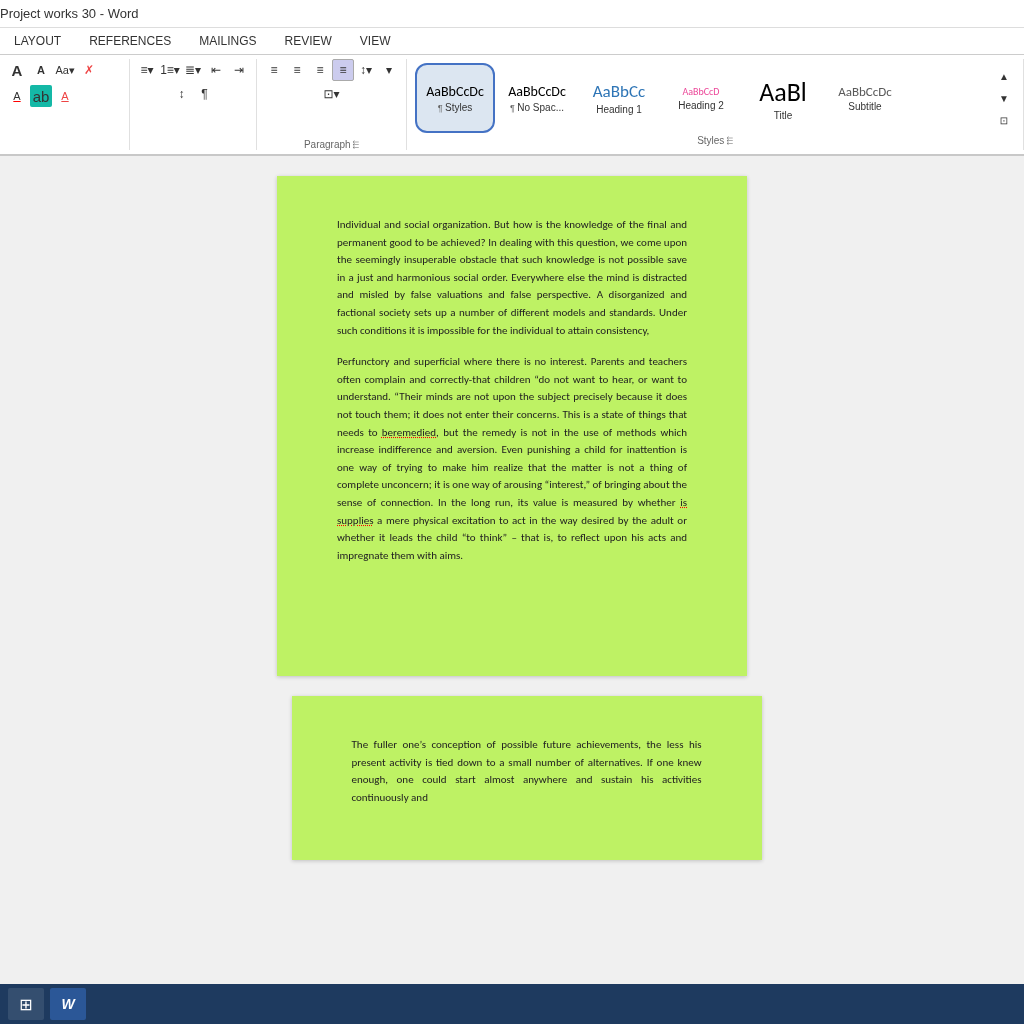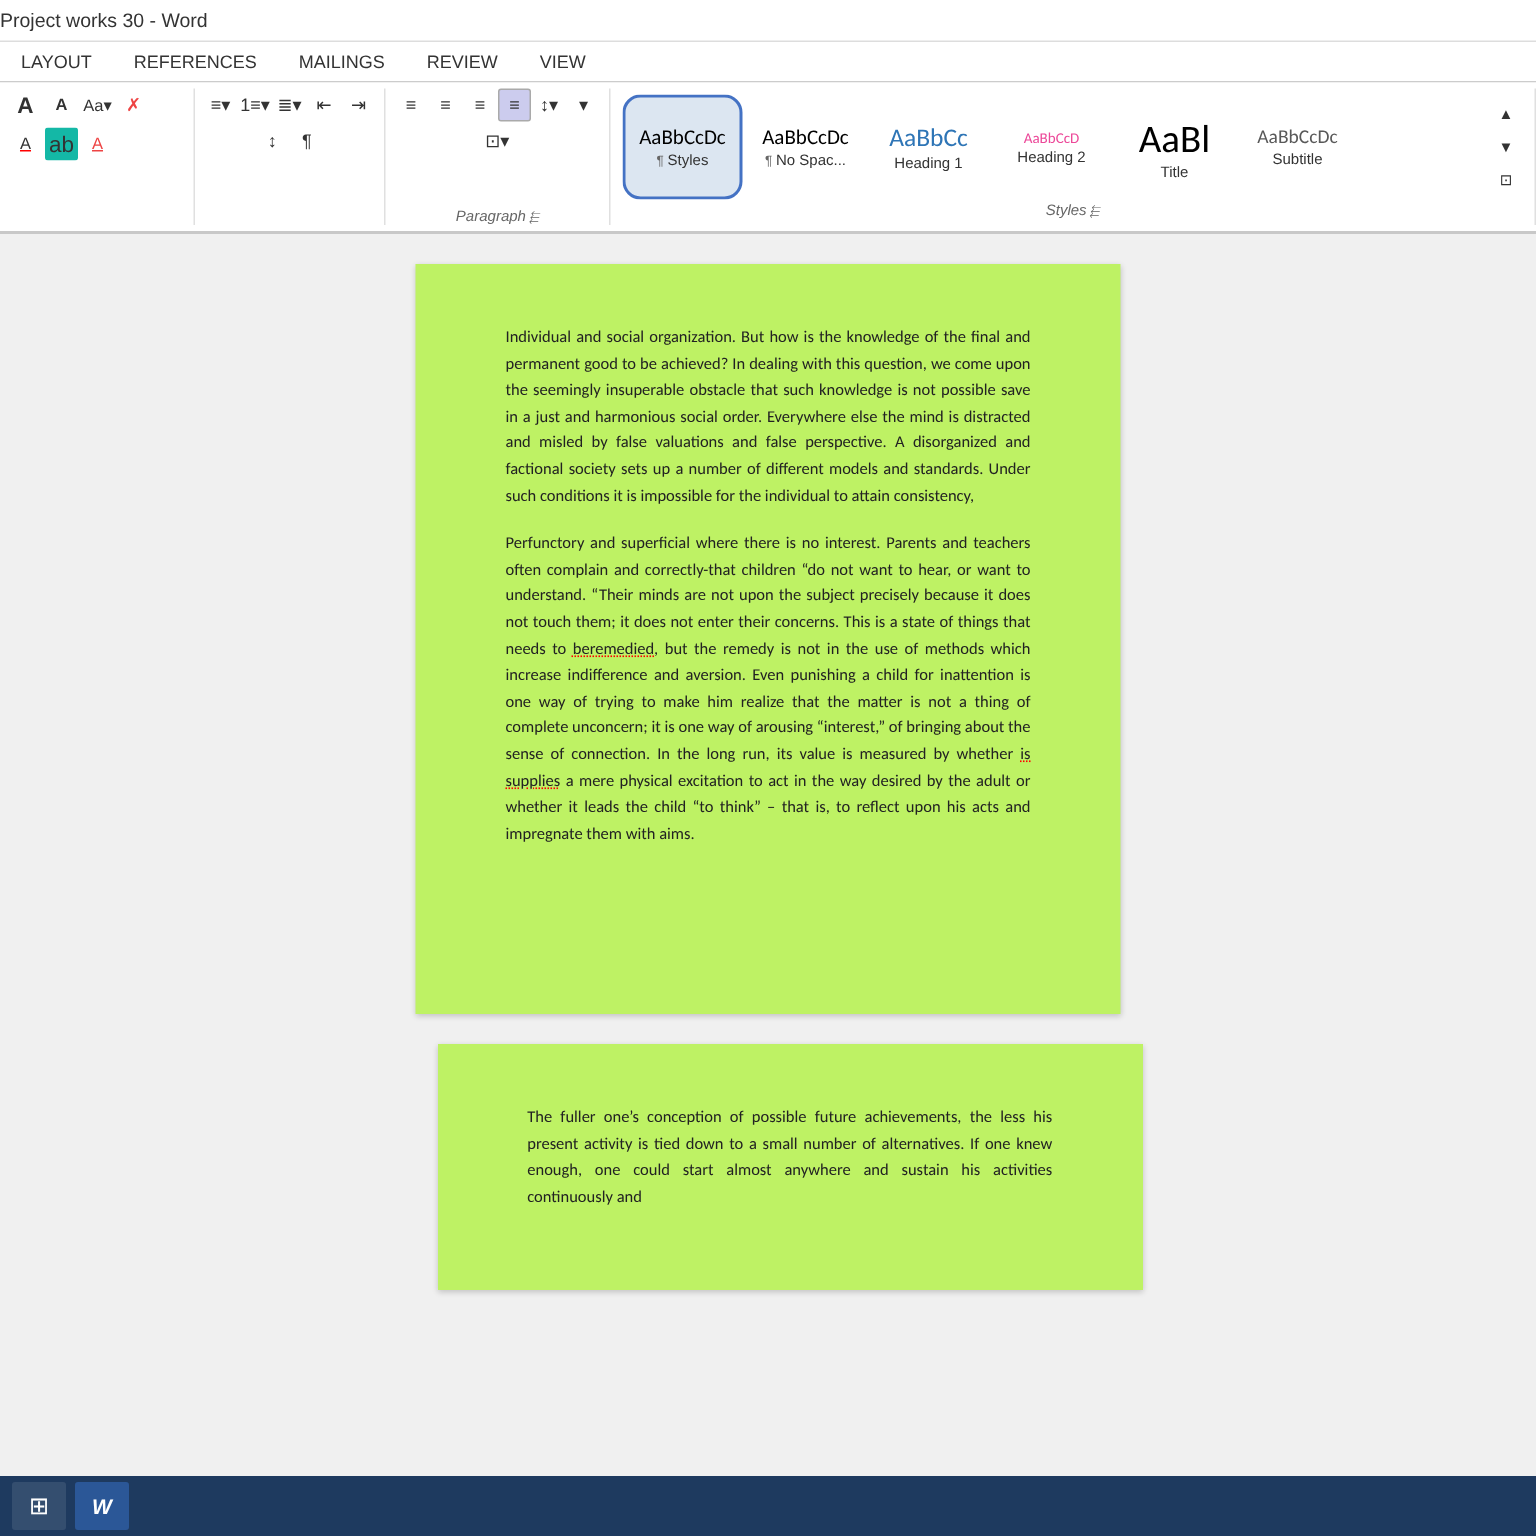--- a/index.html
+++ b/index.html
@@ -54,21 +54,20 @@
     }
     .ribbon-group-label {
       text-align: center;
       font-size: 10px;
       color: #666;
       padding-top: 2px;
       display: flex;
       align-items: flex-end;
       justify-content: center;
       gap: 2px;
-      font-style: italic;
     }
     .ribbon-group-label .expand-icon {
       font-size: 8px;
       cursor: pointer;
     }
     .font-row { display: flex; align-items: center; gap: 2px; margin-bottom: 2px; }
 
     
     .styles-group {
       flex: 1;

